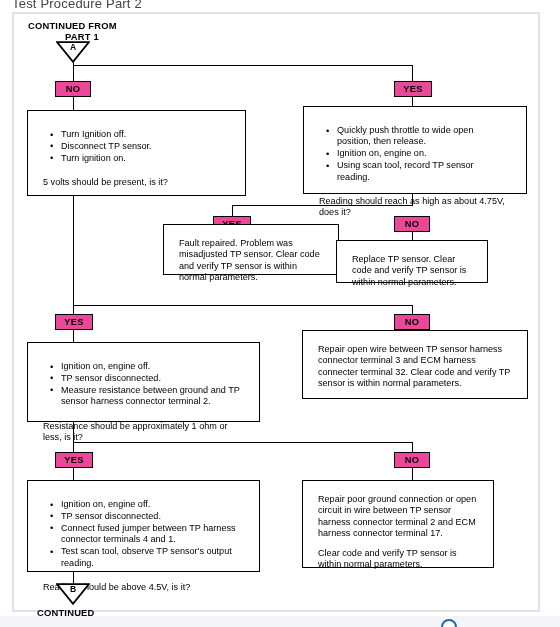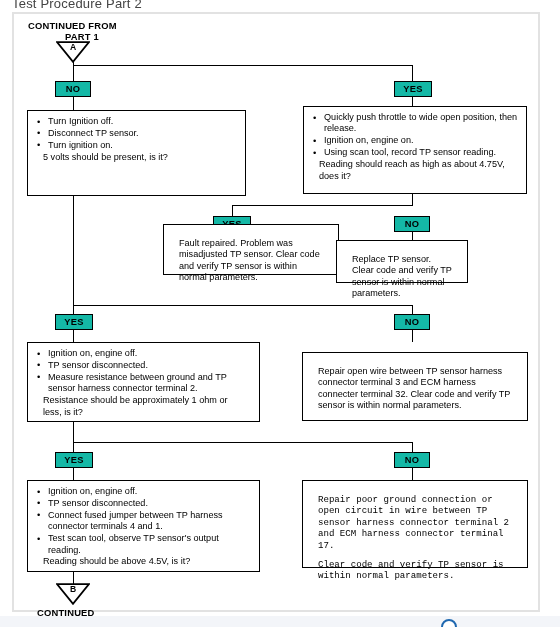--- a/index.html
+++ b/index.html
@@ -52,21 +52,21 @@
   .node-box {
     position: absolute;
     border: 1.6px solid #000;
     background: #fff;
     box-sizing: border-box;
     font-size: 9.1px;
     line-height: 11.4px;
     padding: 5px 6px 5px 7px;
   }
   .node-box ul {
-    margin: 0;
+    margin: 13px;
     padding: 0 0 0 13px;
     list-style: none;
   }
   .node-box li {
     position: relative;
     margin: 0 0 0.5px 0;
   }
   .node-box li::before {
     content: "\2022";
     position: absolute;
@@ -78,21 +78,21 @@
     margin-top: 0.5px;
   }
   .node-box p {
     margin: 8px;
   }
 
   
   .decision-chip {
     position: absolute;
     border: 1.5px solid #000;
-    background: #14b8a6;
+    background: #ec4899;
     box-sizing: border-box;
     font-size: 9.3px;
     font-weight: bold;
     line-height: 14px;
     height: 16px;
     text-align: center;
     letter-spacing: 0.3px;
   }
 
   
@@ -216,21 +216,21 @@
   <div class="decision-chip" style="left:213px; top:216px; width:38px;">YES</div>
   <div class="decision-chip" style="left:394px; top:216px; width:36px;">NO</div>
 
   <div class="line-v" style="left:232px; top:232px; height:10px;"></div>
   <div class="line-v" style="left:412px; top:232px; height:10px;"></div>
 
   <div class="node-box" style="left:163px; top:224px; width:176px; height:51px;">
     <p>Fault repaired. Problem was misadjusted TP sensor. Clear code and verify TP sensor is within normal parameters.</p>
   </div>
 
-  <div class="node-box" style="left:336px; top:240px; width:132px; height:43px;">
+  <div class="node-box" style="left:336px; top:240px; width:152px; height:43px;">
     <p>Replace TP sensor. Clear code and verify TP sensor is within normal parameters.</p>
   </div>
 
   <div class="line-v" style="left:73px; top:196px; height:109px;"></div>
   <div class="line-h" style="left:73px; top:305px; width:340px;"></div>
   <div class="line-v" style="left:412px; top:305px; height:9px;"></div>
   <div class="line-v" style="left:73px; top:305px; height:9px;"></div>
 
   <div class="decision-chip" style="left:55px; top:314px; width:38px;">YES</div>
   <div class="decision-chip" style="left:394px; top:314px; width:36px;">NO</div>
@@ -240,21 +240,21 @@
 
   <div class="node-box" style="left:27px; top:342px; width:233px; height:80px;">
     <ul>
       <li>Ignition on, engine off.</li>
       <li>TP sensor disconnected.</li>
       <li>Measure resistance between ground and TP sensor harness connector terminal 2.</li>
     </ul>
     <p class="tail">Resistance should be approximately 1 ohm or less, is it?</p>
   </div>
 
-  <div class="node-box" style="left:302px; top:352px; width:226px; height:69px;">
+  <div class="node-box" style="left:302px; top:330px; width:226px; height:69px;">
     <p>Repair open wire between TP sensor harness connector terminal 3 and ECM harness connecter terminal 32. Clear code and verify TP sensor is within normal parameters.</p>
   </div>
 
   <div class="line-v" style="left:73px; top:422px; height:21px;"></div>
   <div class="line-h" style="left:73px; top:442px; width:340px;"></div>
   <div class="line-v" style="left:73px; top:442px; height:10px;"></div>
   <div class="line-v" style="left:412px; top:442px; height:10px;"></div>
 
   <div class="decision-chip" style="left:55px; top:452px; width:38px;">YES</div>
   <div class="decision-chip" style="left:394px; top:452px; width:36px;">NO</div>
@@ -265,21 +265,21 @@
   <div class="node-box" style="left:27px; top:480px; width:233px; height:92px;">
     <ul>
       <li>Ignition on, engine off.</li>
       <li>TP sensor disconnected.</li>
       <li>Connect fused jumper between TP harness connector terminals 4 and 1.</li>
       <li>Test scan tool, observe TP sensor's output reading.</li>
     </ul>
     <p class="tail">Reading should be above 4.5V, is it?</p>
   </div>
 
-  <div class="node-box" style="left:302px; top:480px; width:226px; height:88px;font-family:Liberation Mono, monospace;">
+  <div class="node-box" style="left:302px; top:480px; width:192px; height:88px;">
     <p>Repair poor ground connection or open circuit in wire between TP sensor harness connector terminal 2 and ECM harness connector terminal 17.</p>
     <p>Clear code and verify TP sensor is within normal parameters.</p>
   </div>
 
   <div class="line-v" style="left:73px; top:572px; height:12px;"></div>
 
   <div class="connector-marker" style="left:56px; top:583px;">
     <svg class="tri" viewBox="0 0 34 22">
       <polygon points="1.2,1.2 32.8,1.2 17,20.8" fill="#ffffff" stroke="#000000" stroke-width="1.8"></polygon>
     </svg>

